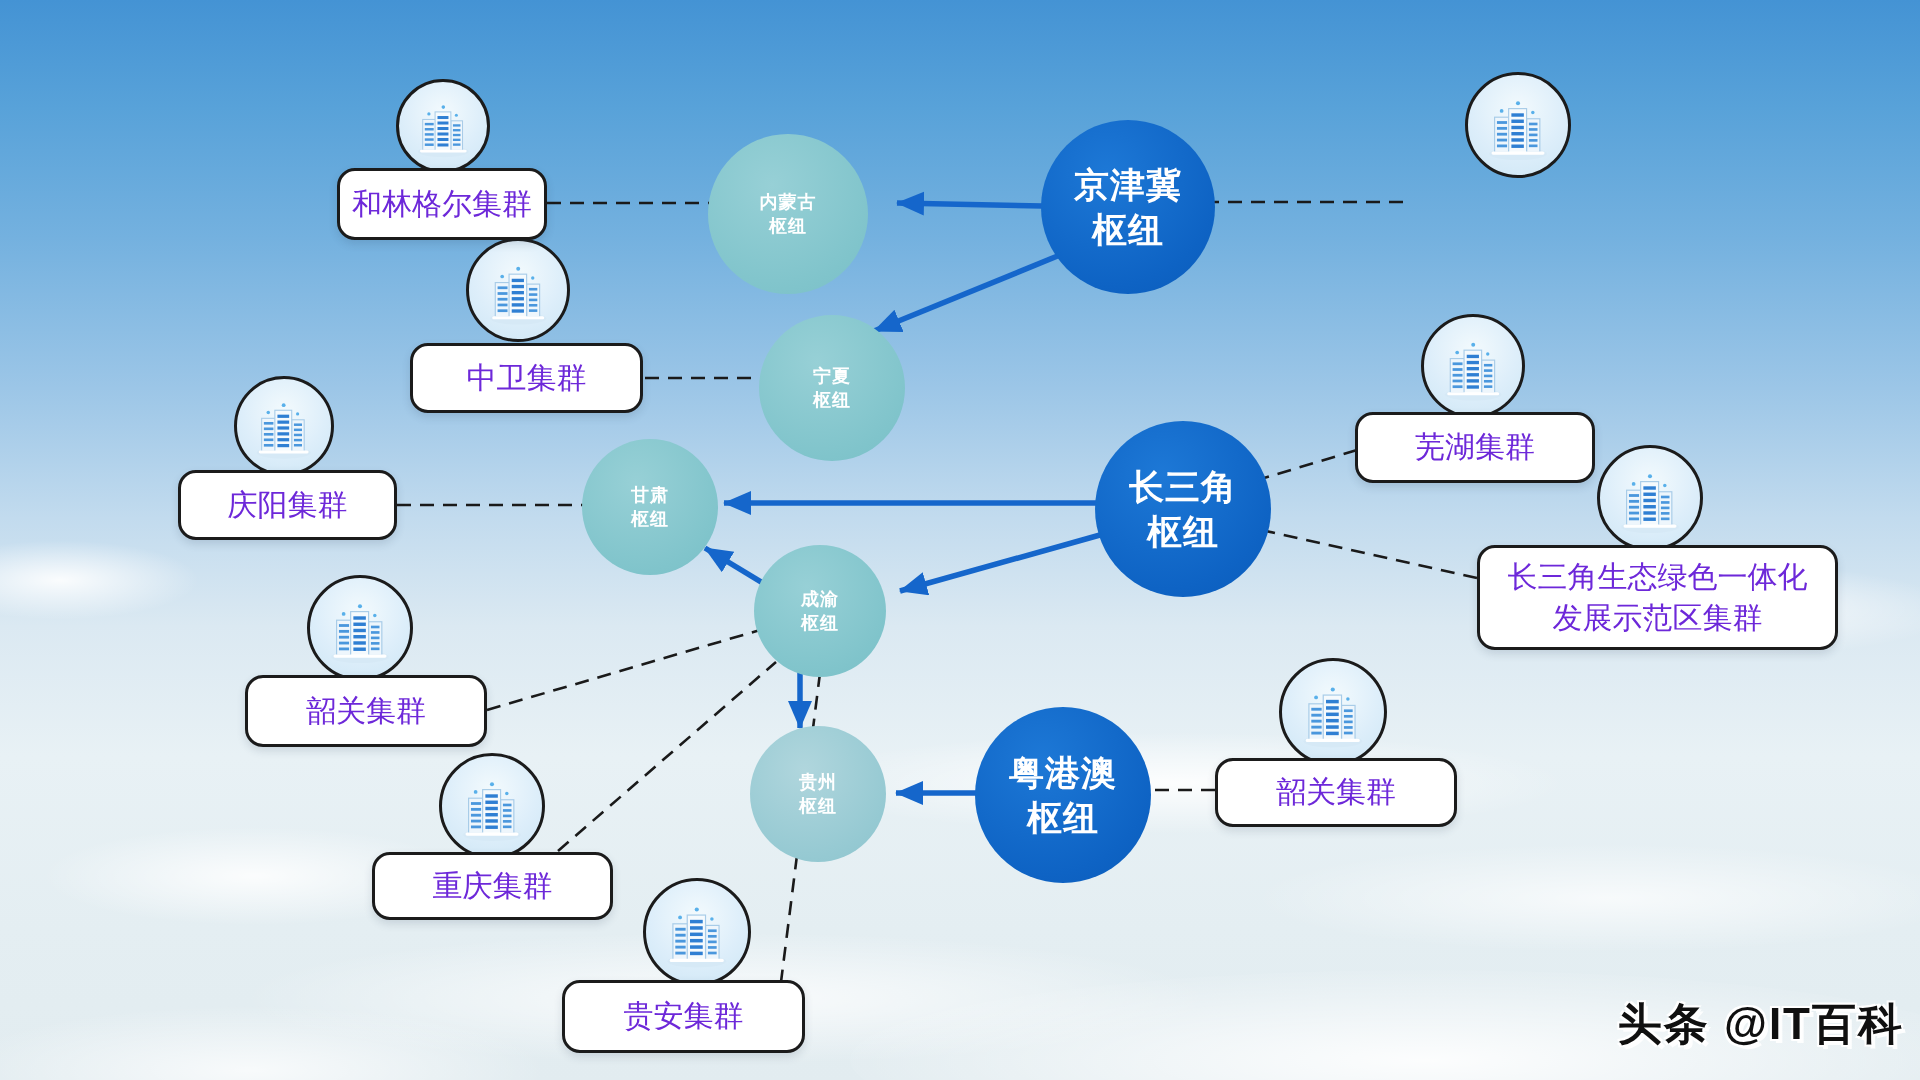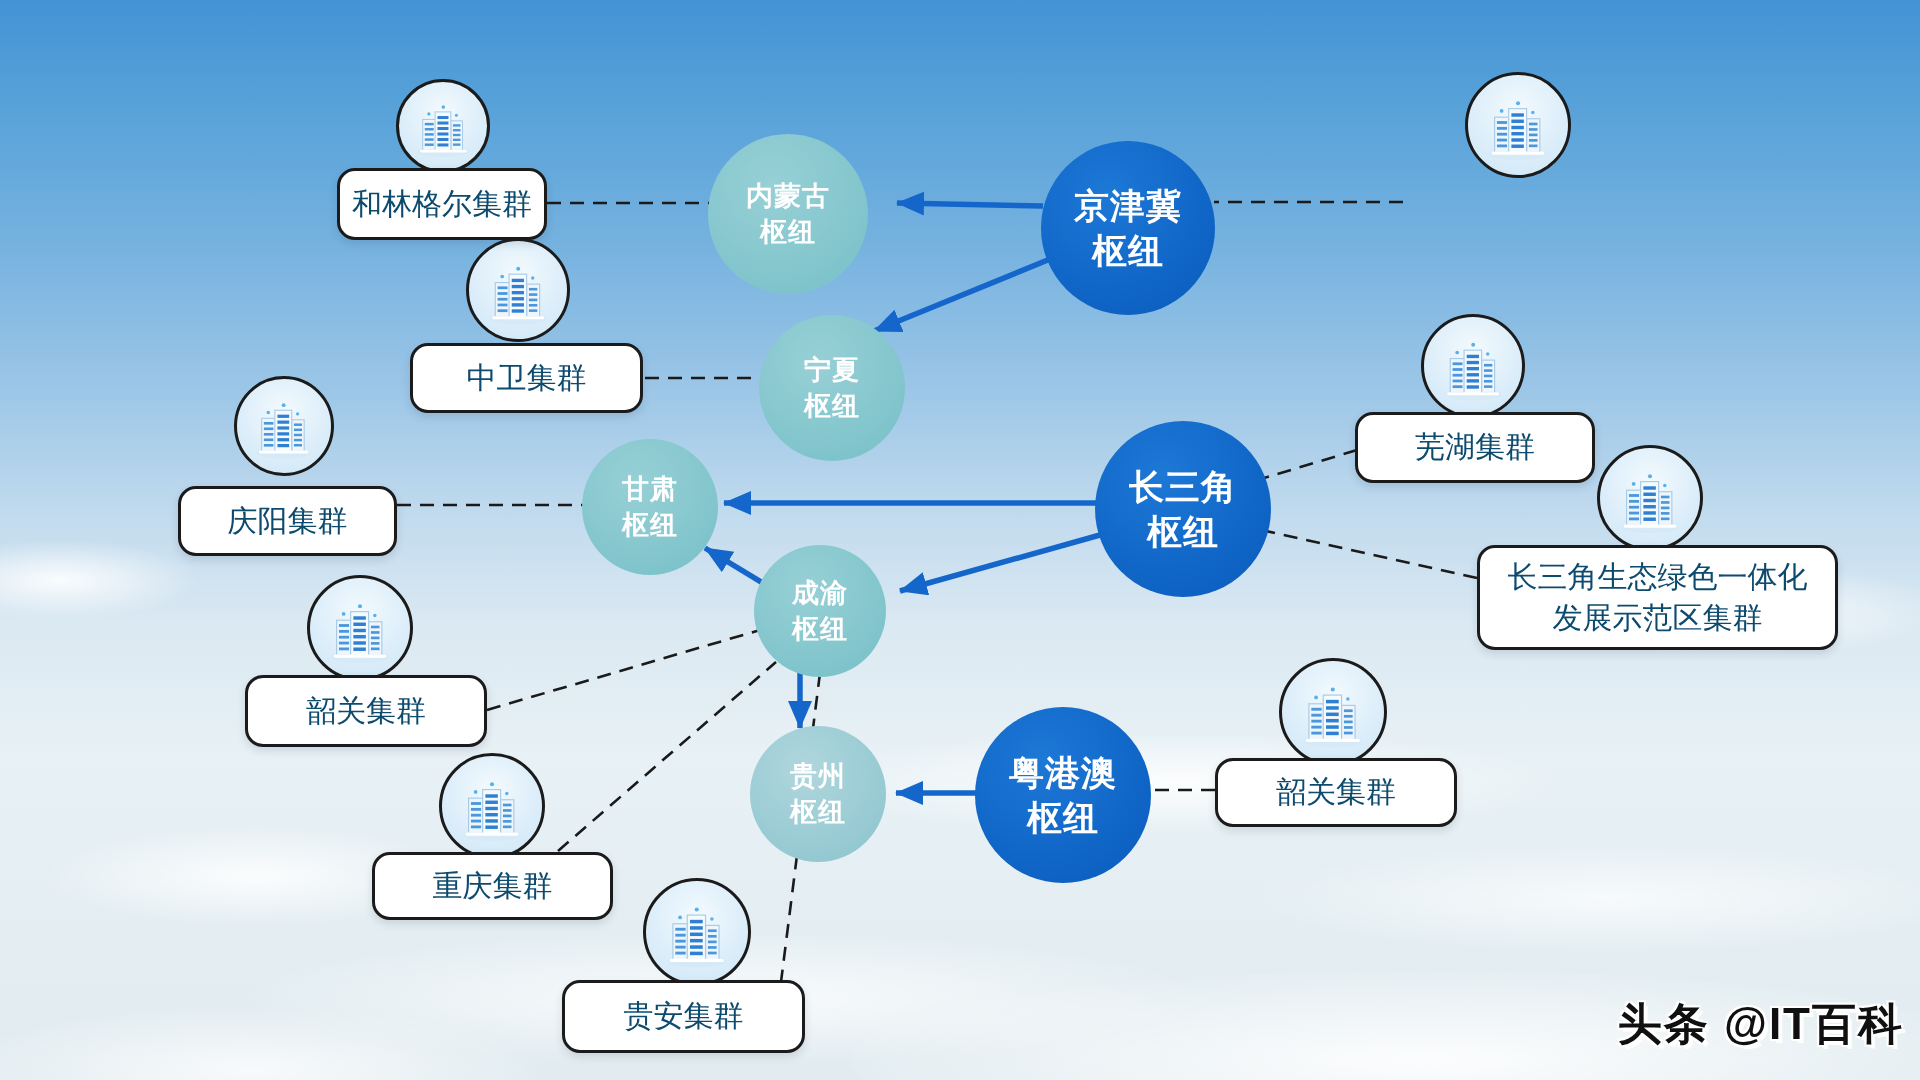--- a/index.html
+++ b/index.html
@@ -16,28 +16,28 @@
   .cloud{position:absolute;border-radius:50%;pointer-events:none;}
   .connector-layer{position:absolute;left:0;top:0;z-index:1;}
   .node{position:absolute;display:flex;align-items:center;justify-content:center;text-align:center;box-sizing:border-box;}
   .hub{border-radius:50%;color:#ffffff;font-weight:bold;white-space:pre-line;z-index:3;}
   .hub-major{
     background:radial-gradient(circle at 38% 30%,#1d78d6 0%,#0e63c4 70%,#0a5bba 100%);
     font-size:35px;line-height:1.3;letter-spacing:1px;
   }
   .hub-minor{
     background:radial-gradient(circle at 40% 32%,#97d0d6 0%,#80c4cb 72%,#79bfc7 100%);
-    font-size:27px;line-height:1.35;letter-spacing:1px;
+    font-size:18px;line-height:1.35;letter-spacing:1px;
   }
   .hub-minor.lighter{
     background:radial-gradient(circle at 40% 32%,#b0d6dd 0%,#95c9d2 72%,#8dc4cd 100%);
   }
   .cluster-box{
     background:#ffffff;border:3px solid #1b1b1b;border-radius:18px;
-    color:#0c4a6e;font-size:30px;line-height:1.35;white-space:pre-line;
+    color:#6d28d9;font-size:30px;line-height:1.35;white-space:pre-line;
     box-shadow:0 4px 8px rgba(40,60,90,.15);z-index:4;
   }
   .icon-circle{
     border-radius:50%;border:3px solid #1b1b1b;z-index:2;
     background:radial-gradient(circle at 50% 35%,#f3fafd 0%,#ddeefa 55%,#cde6f5 100%);
   }
   .icon-circle svg{width:78%;height:78%;}
   .watermark{
     position:absolute;right:16px;bottom:26px;z-index:6;
     font-size:44px;font-weight:bold;color:#101010;letter-spacing:2px;
@@ -165,40 +165,40 @@
       <svg>
         <use href="#bld"></use>
       </svg>
     </div>
   <div class="node icon-circle" style="left:643px;top:878px;width:108px;height:108px;">
       <svg>
         <use href="#bld"></use>
       </svg>
     </div>
 
-  <div class="node hub hub-major" style="left:1041px;top:141px;width:174px;height:174px;text-align:center;">京津冀
+  <div class="node hub hub-major" style="left:1041px;top:120px;width:174px;height:174px;text-align:center;">京津冀
 枢纽</div>
   <div class="node hub hub-major" style="left:1095px;top:421px;width:176px;height:176px;">长三角
 枢纽</div>
   <div class="node hub hub-major" style="left:975px;top:707px;width:176px;height:176px;">粤港澳
 枢纽</div>
   <div class="node hub hub-minor" style="left:708px;top:134px;width:160px;height:160px;">内蒙古
 枢纽</div>
   <div class="node hub hub-minor" style="left:759px;top:315px;width:146px;height:146px;">宁夏
 枢纽</div>
   <div class="node hub hub-minor" style="left:582px;top:439px;width:136px;height:136px;">甘肃
 枢纽</div>
   <div class="node hub hub-minor" style="left:754px;top:545px;width:132px;height:132px;">成渝
 枢纽</div>
   <div class="node hub hub-minor lighter" style="left:750px;top:726px;width:136px;height:136px;">贵州
 枢纽</div>
 
   <div class="node cluster-box" style="left:337px;top:168px;width:210px;height:72px;">和林格尔集群</div>
   <div class="node cluster-box" style="left:410px;top:343px;width:233px;height:70px;">中卫集群</div>
-  <div class="node cluster-box" style="left:178px;top:486px;width:219px;height:70px;">庆阳集群</div>
+  <div class="node cluster-box" style="left:178px;top:470px;width:219px;height:70px;">庆阳集群</div>
   <div class="node cluster-box" style="left:1477px;top:545px;width:361px;height:105px;">长三角生态绿色一体化
 发展示范区集群</div>
   <div class="node cluster-box" style="left:1355px;top:412px;width:240px;height:71px;">芜湖集群</div>
   <div class="node cluster-box" style="left:245px;top:675px;width:242px;height:72px;">韶关集群</div>
   <div class="node cluster-box" style="left:372px;top:852px;width:241px;height:68px;">重庆集群</div>
   <div class="node cluster-box" style="left:1215px;top:758px;width:242px;height:69px;">韶关集群</div>
   <div class="node cluster-box" style="left:562px;top:980px;width:243px;height:73px;">贵安集群</div>
 
   <div class="watermark">头条 @IT百科</div>
 </div>

